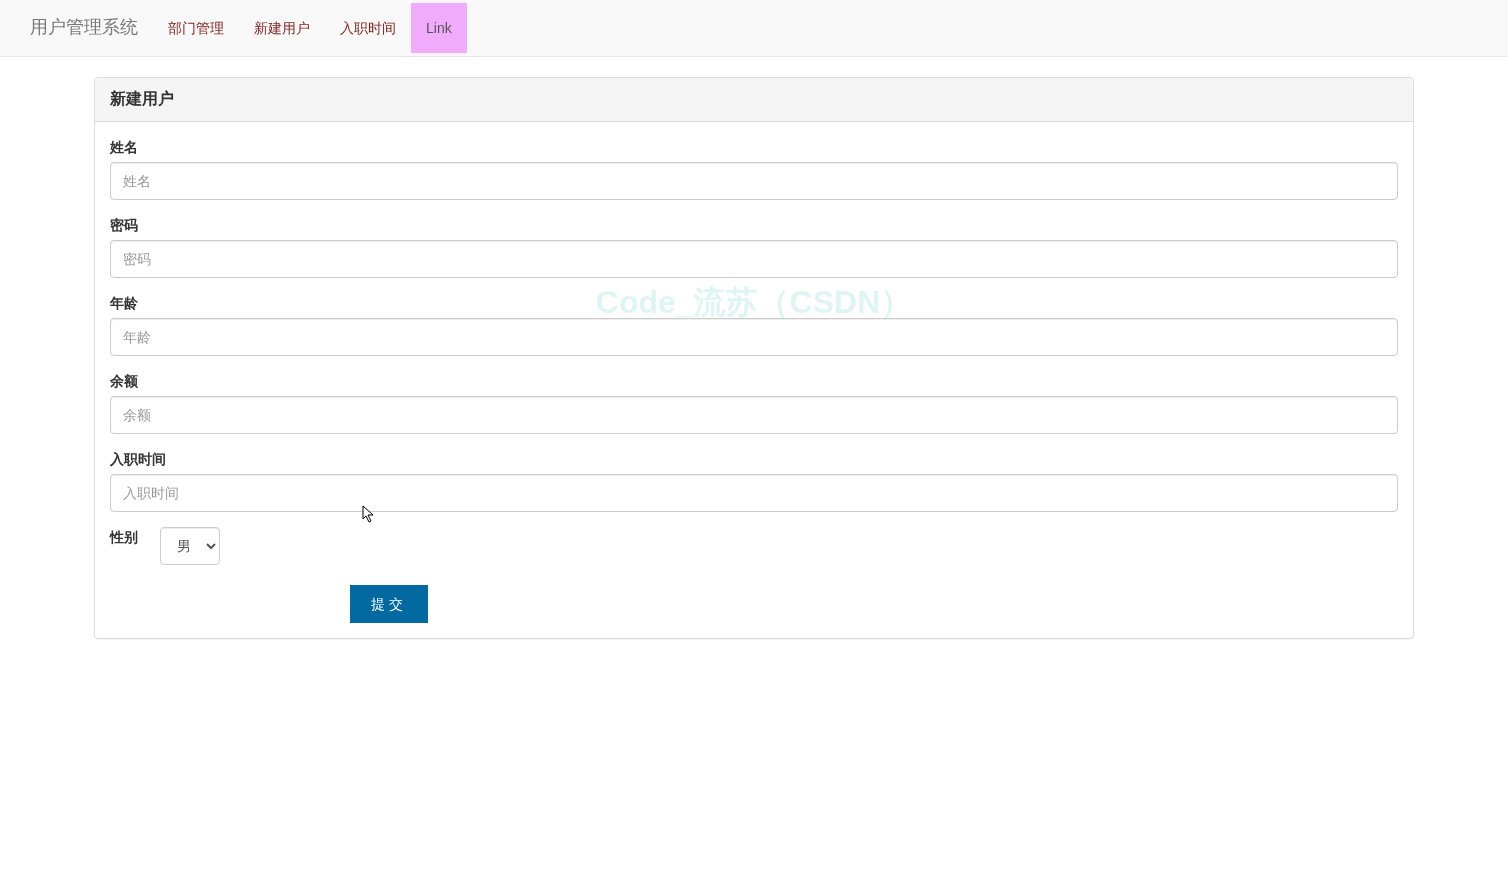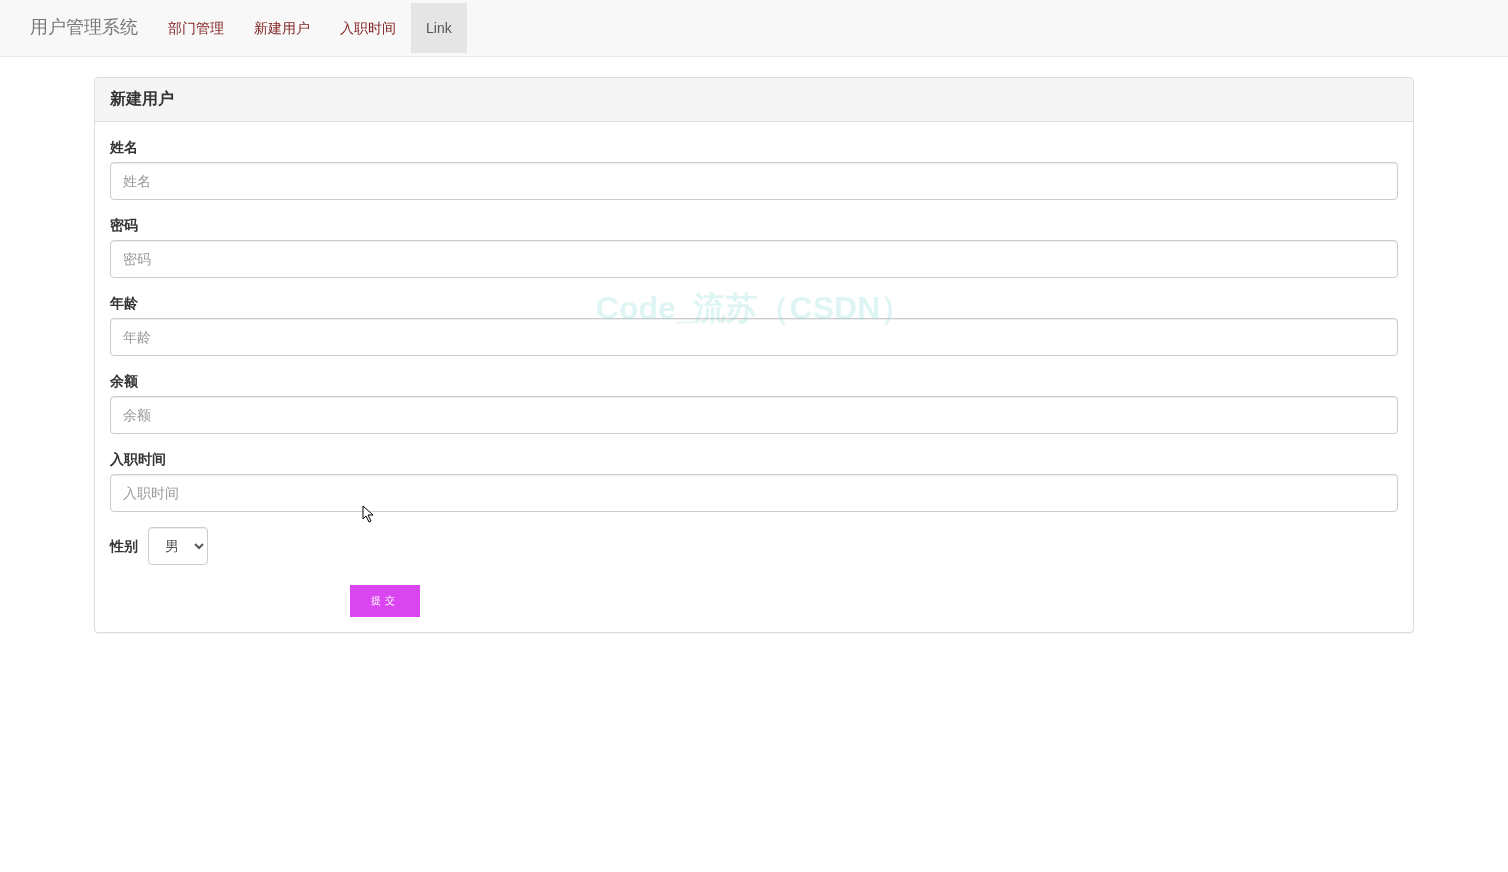--- a/index.html
+++ b/index.html
@@ -47,21 +47,21 @@
       list-style: none;
     }
     .nav li a {
       padding: 15px 15px;
       display: block;
       color: #7f1d1d;
       text-decoration: none;
     }
     .nav li.active a {
       color: #555;
-      background-color: #e5e5e5;
+      background-color: #f0abfc;
     }
     .navbar-right {
       display: flex;
     }
     .caret {
       display: inline-block;
       width: 0;
       height: 0;
       margin-left: 2px;
       vertical-align: middle;
@@ -115,57 +115,56 @@
       border: 1px solid #ccc;
       border-radius: 4px;
       box-shadow: inset 0 1px 1px rgba(0,0,0,0.075);
     }
     .form-control::placeholder {
       color: #999;
     }
     .form-inline-group {
       margin-bottom: 15px;
       display: flex;
-      align-items: center;
-      gap: 10px;
+      gap: 22px;
     }
     .form-inline-group label {
       font-weight: 700;
       margin-bottom: 0;
     }
     select.form-control-inline {
       height: 38px;
       padding: 6px 12px;
       font-size: 14px;
       line-height: 1.42857143;
       color: #555;
       background-color: #fff;
       border: 1px solid #ccc;
       border-radius: 4px;
       box-shadow: inset 0 1px 1px rgba(0,0,0,0.075);
     }
     .btn-primary {
       color: #fff;
-      background-color: #d946ef;
+      background-color: #0369a1;
       border-color: #2e6da4;
       padding: 8px 20px;
-      font-size: 10px;
+      font-size: 14px;
       line-height: 1.42857143;
       border-radius: 0;
       border: 1px solid transparent;
       cursor: pointer;
       letter-spacing: 4px;
     }
     .submit-wrapper {
       margin-left: 240px;
       margin-top: 20px;
     }
     .watermark {
       position: absolute;
-      top: 286px;
+      top: 280px;
       left: 50%;
       transform: translateX(-50%);
       font-size: 32px;
       font-weight: bold;
       color: rgba(127, 217, 211, 0.25);
       pointer-events: none;
       white-space: nowrap;
       z-index: 1000;
     }
     .cursor {

